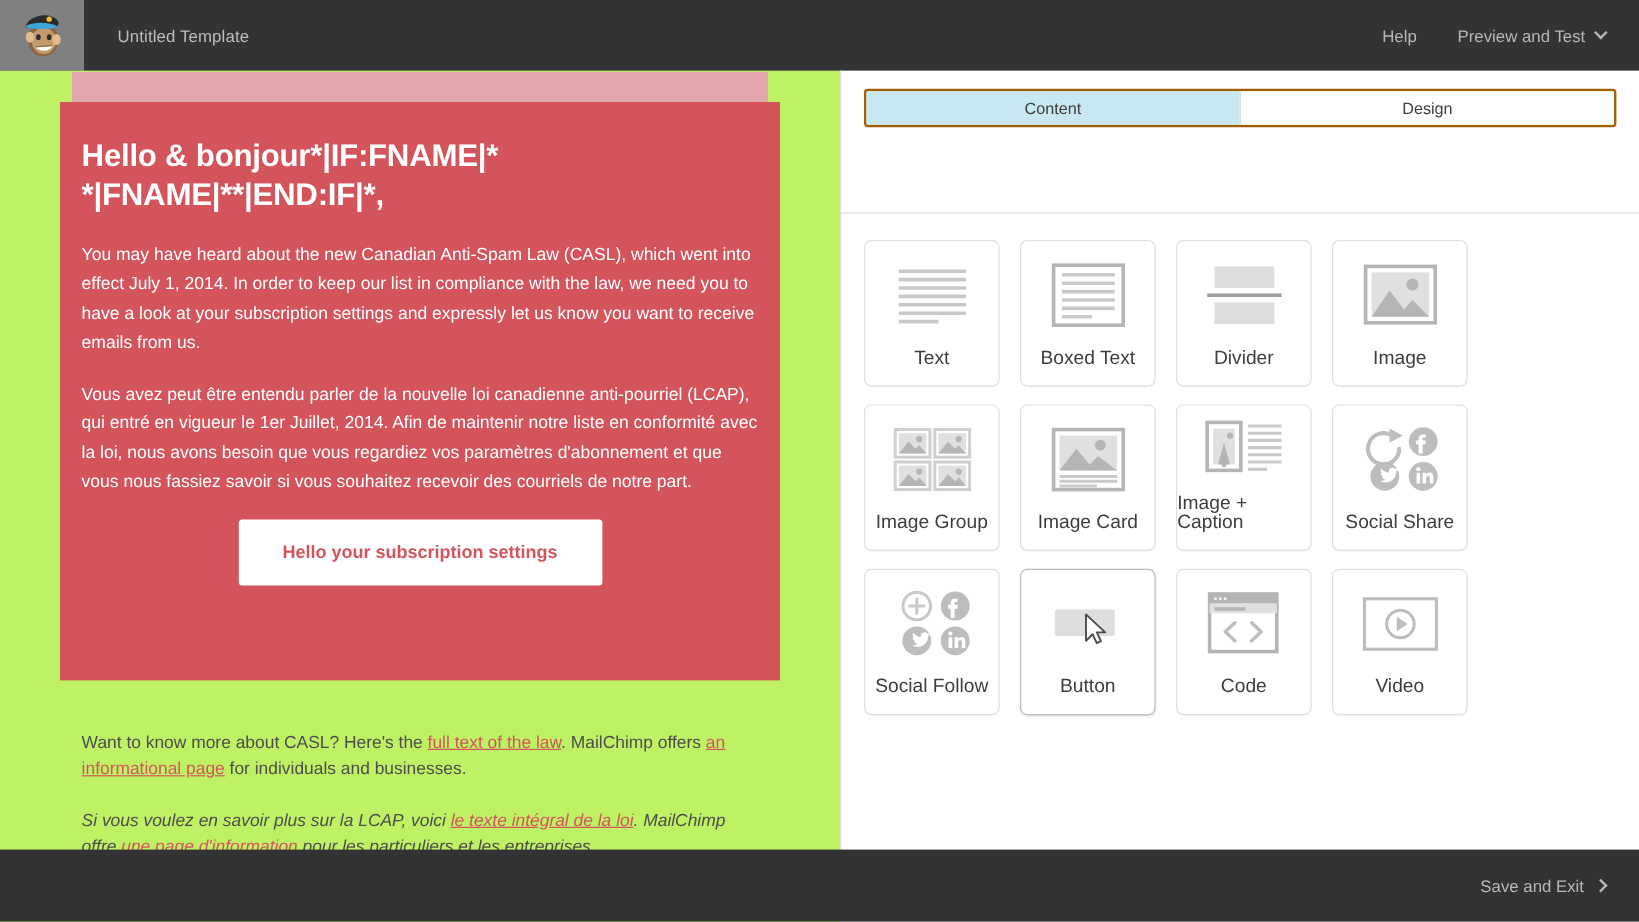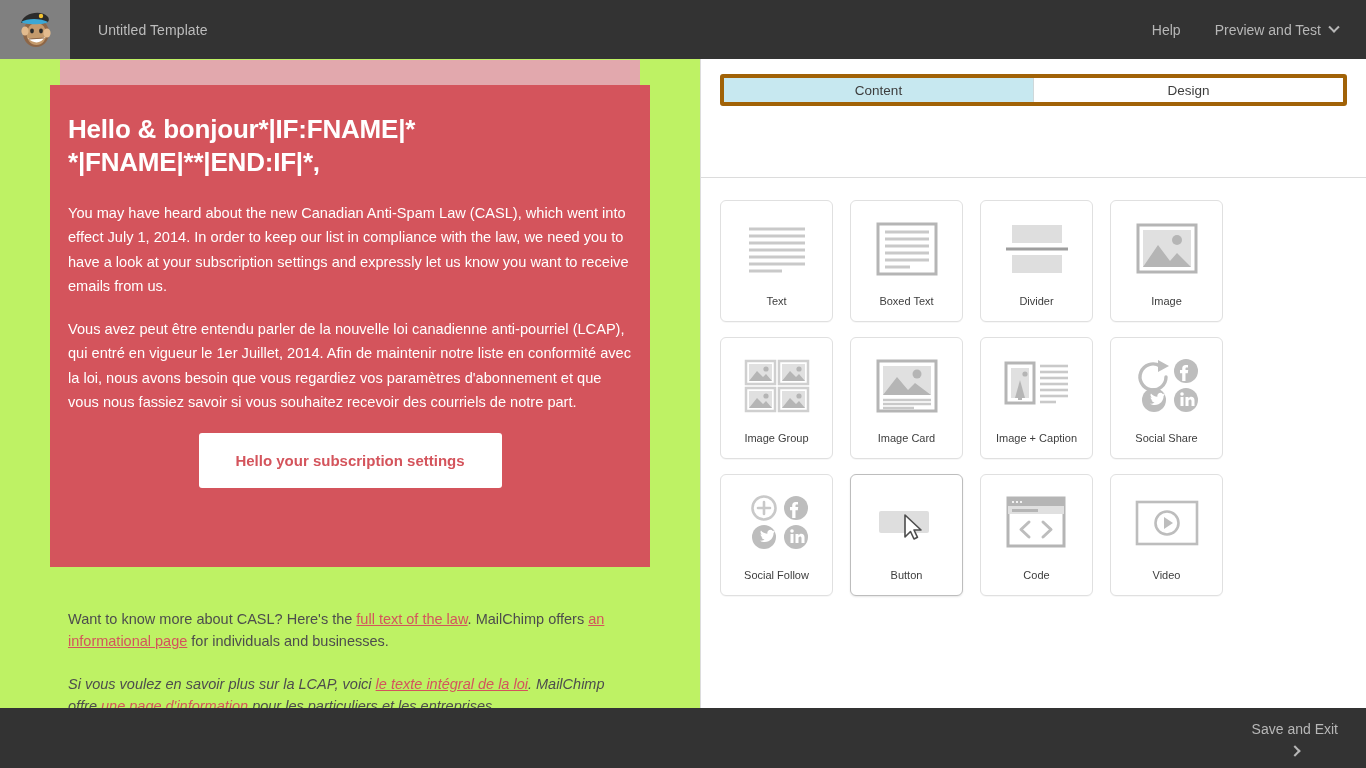--- a/index.html
+++ b/index.html
@@ -114,21 +114,21 @@
   
   .panel {
     position: absolute; top: 59px; left: 700px;
     width: 666px; height: 649px;
     background: #ffffff;
     border-left: 1px solid #dcdcdc;
   }
   .tabs {
     display: flex;
     margin: 15px 19px 0 19px;
-    border: 4px solid #a16207;
+    border: 2px solid #a16207;
     border-radius: 3px;
     overflow: hidden;
     height: 32px;
   }
   .tab {
     flex: 1;
     display: flex; align-items: center; justify-content: center;
     font-size: 13.5px;
     color: #3d3d3d;
     background: #ffffff;
@@ -156,40 +156,39 @@
     cursor: pointer;
     box-shadow: 0 1px 0 rgba(0,0,0,.03);
   }
   .block.hl { border-color: #bdbdbd; box-shadow: 0 1px 2px rgba(0,0,0,.10); }
   .block-art {
     flex: 1;
     display: flex; align-items: center; justify-content: center;
     width: 100%;
   }
   .block-label {
-    font-size: 11px;
+    font-size: 16px;
     color: #3d3d3d;
     padding-bottom: 14px;
     text-align: left;
     line-height: 1;
   }
 
   
   .bottombar {
     position: absolute; top: 708px; left: 0;
     width: 1366px; height: 60px;
     background: #333333;
     display: flex; align-items: center; justify-content: flex-end;
     padding-right: 28px;
   }
   .save-exit {
     color: #b7b7b7; font-size: 14px;
     display: flex; align-items: center; gap: 10px;
     cursor: pointer;
-    flex-direction: column;
   }
   .chev-r {
     display: inline-block;
     width: 8px; height: 8px;
     border-top: 2px solid #b7b7b7;
     border-right: 2px solid #b7b7b7;
     transform: rotate(45deg);
   }
 </style>
 </head>

